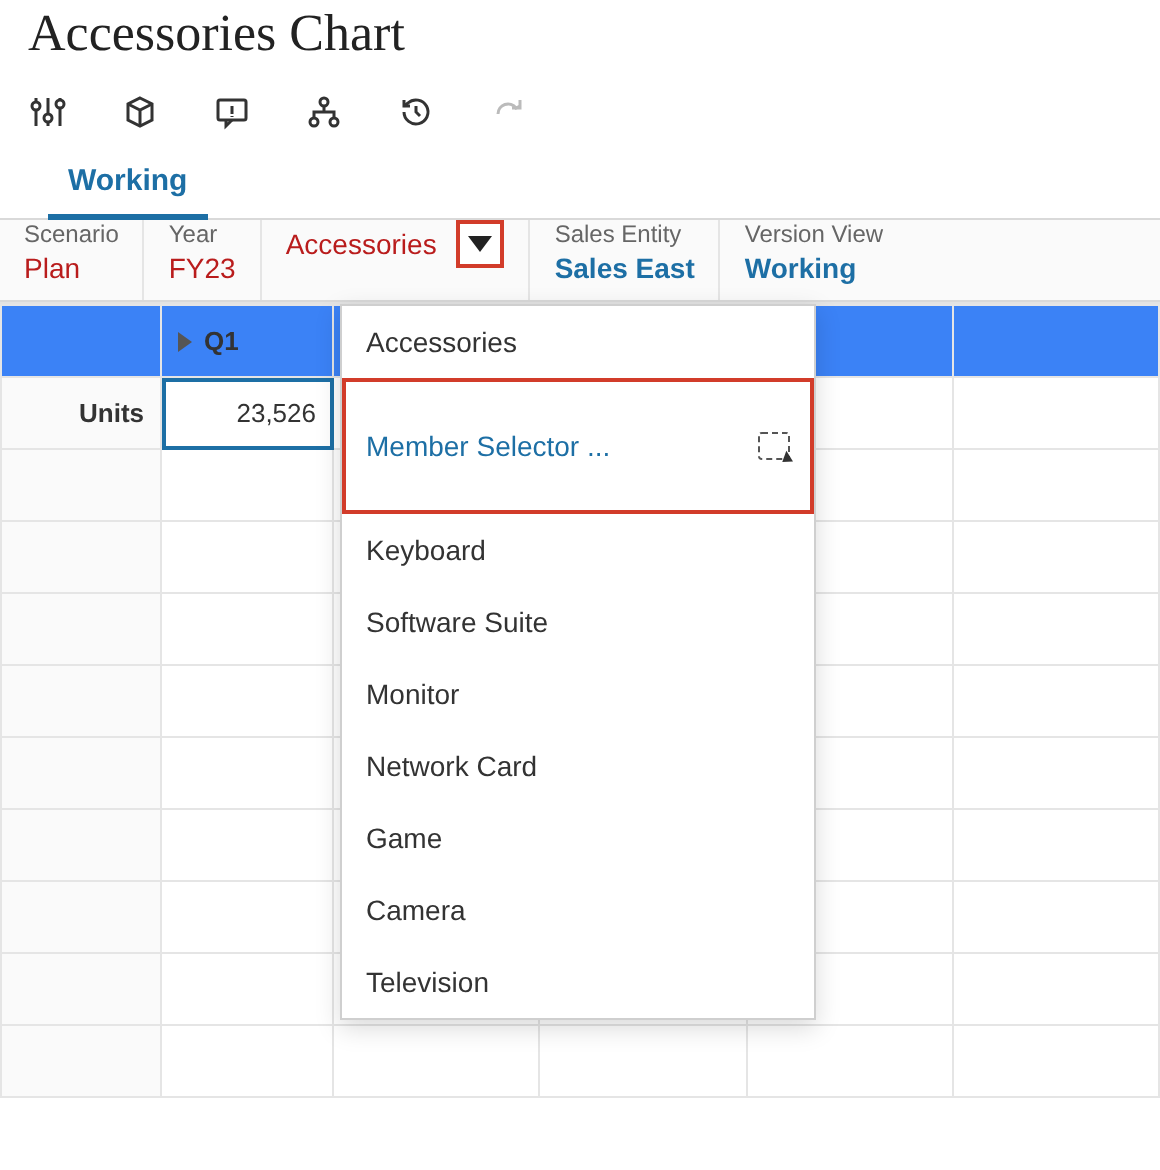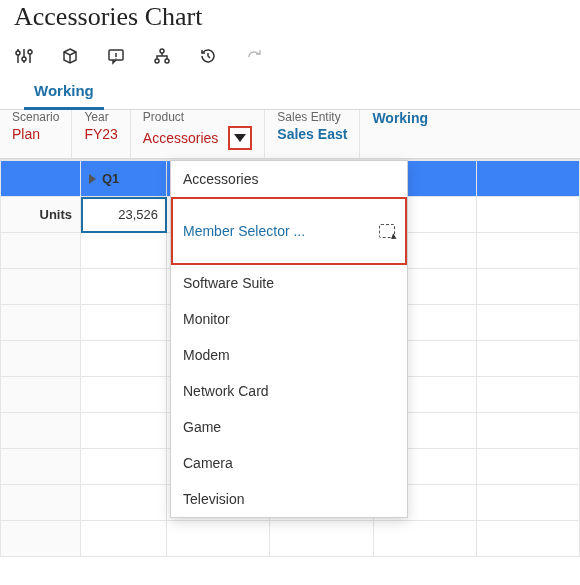--- a/index.html
+++ b/index.html
@@ -219,33 +219,33 @@
 <div class="pov-bar">
   <div class="pov-item">
     <span class="pov-label">Scenario</span>
     <span class="pov-value">Plan</span>
   </div>
   <div class="pov-item">
     <span class="pov-label">Year</span>
     <span class="pov-value">FY23</span>
   </div>
   <div class="pov-item">
-    <span class="pov-label">Product</span>
     <span class="pov-value">
       <span>Accessories</span>
       <span class="dropdown-trigger">
         <span class="tri"></span>
       </span>
     </span>
   </div>
   <div class="pov-item">
     <span class="pov-label">Sales Entity</span>
     <span class="pov-value link">Sales East</span>
   </div>
   <div class="pov-item">
+    <span class="pov-label">Version View</span>
     <span class="pov-value link">Working</span>
   </div>
 </div>
 
 <div class="grid-area">
   <table class="grid">
     <colgroup>
         <col class="c1">
         <col class="c2">
         <col>
@@ -353,27 +353,27 @@
 
   <div class="dropdown" id="dropdown">
       <div class="dropdown-item">
         <span>Accessories</span>
       </div>
       <div class="dropdown-item highlight">
         <span>Member Selector ...</span>
         <span class="ms-icon"></span>
       </div>
       <div class="dropdown-item">
+        <span>Keyboard</span>
+      </div>
+      <div class="dropdown-item">
         <span>Software Suite</span>
       </div>
       <div class="dropdown-item">
         <span>Monitor</span>
-      </div>
-      <div class="dropdown-item">
-        <span>Modem</span>
       </div>
       <div class="dropdown-item">
         <span>Network Card</span>
       </div>
       <div class="dropdown-item">
         <span>Game</span>
       </div>
       <div class="dropdown-item">
         <span>Camera</span>
       </div>

